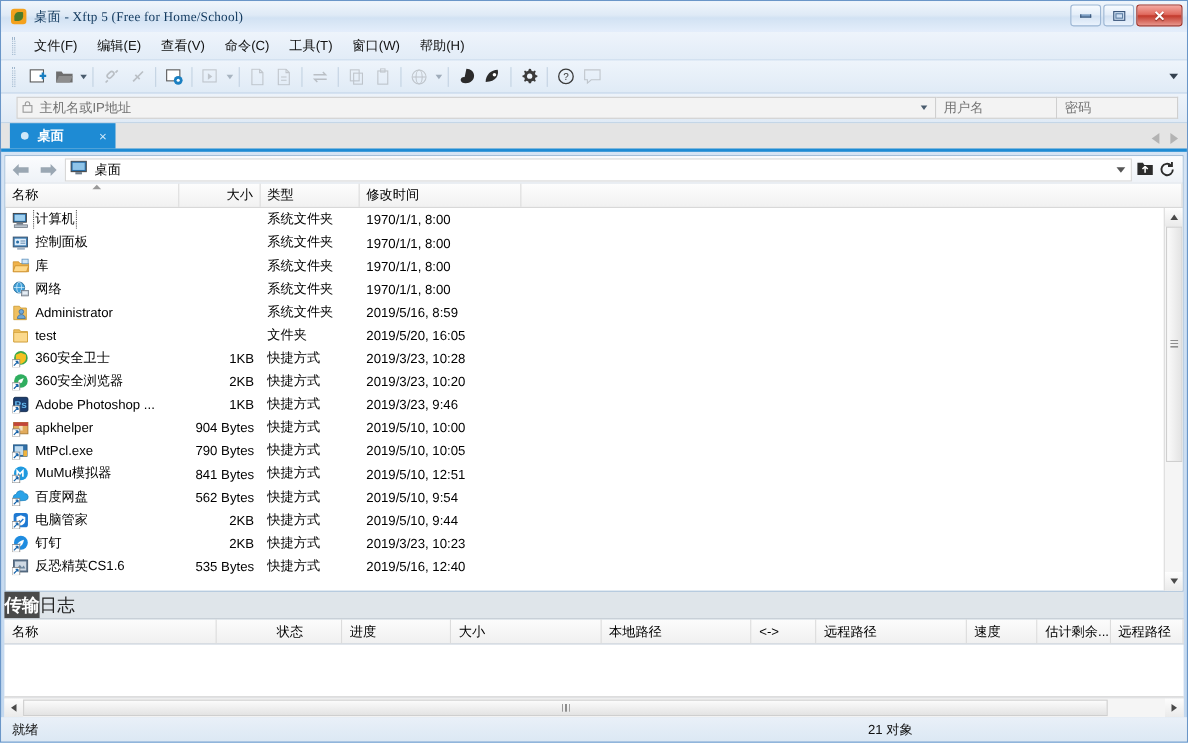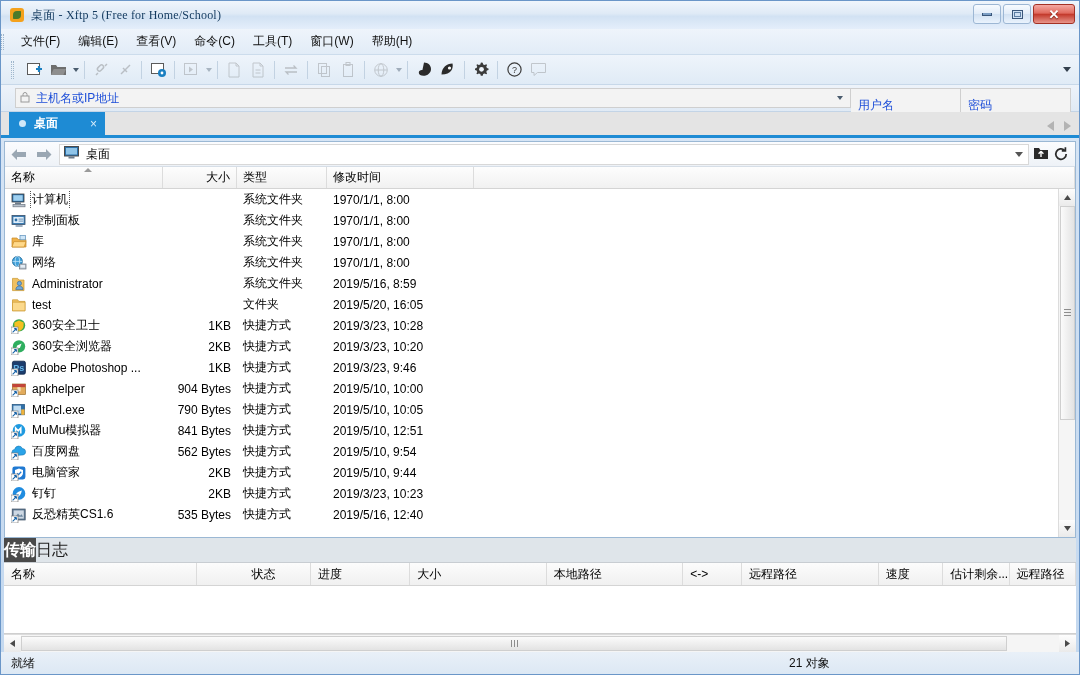--- a/index.html
+++ b/index.html
@@ -47,21 +47,21 @@
     border-color:#a33124;
   }
   .glyph-min { width:10px; height:3px; border:1px solid #3a567a; border-top:0; background:#7c9ec4;}
   .glyph-max { width:11px; height:9px; border:1px solid #3a567a; background:#cfe0f3; position:relative;}
   .glyph-max:after{content:"";position:absolute;left:1px;top:1px;right:1px;bottom:1px;border:1px solid #5d7ea3;}
   .glyph-close { color:#fff; font-size:13px; font-weight:bold; line-height:1; text-shadow:0 1px 1px #7a1f14; }
   
   .menubar {
     height:26px; flex:0 0 26px; display:flex; align-items:center;
     background:linear-gradient(180deg,#eef4fb,#e2ecf7);
-    border-bottom:1px solid #ccdcec;
+    padding-left:10px; border-bottom:1px solid #ccdcec;
   }
   .menubar .grip { width:3px; height:16px; border-left:1px dotted #9fb6cc; border-right:1px dotted #9fb6cc; margin-right:8px; }
   .menu-item { padding:3px 9px; font-size:12px; color:#111; cursor:default; }
   
   .toolbar {
     height:30px; flex:0 0 30px; display:flex; align-items:center;
     background:linear-gradient(180deg,#eef4fb,#e0ebf6);
     border-bottom:1px solid #c7d8e9; padding-left:10px; position:relative;
   }
   .toolbar .grip { width:3px; height:18px; border-left:1px dotted #9fb6cc; border-right:1px dotted #9fb6cc; margin-right:8px; }
@@ -74,25 +74,25 @@
   .addrbar {
     height:27px; flex:0 0 27px; display:flex; align-items:stretch;
     background:linear-gradient(180deg,#edf3fa,#e0eaf5);
     border-bottom:1px solid #c3d4e6; padding:3px 8px 3px 14px; gap:0;
   }
   .addr-host {
     flex:1; background:#f3f3f3; border:1px solid #cfcfcf; display:flex; align-items:center;
     padding:0 4px; position:relative;
   }
   .addr-host .lockico { margin-right:6px; }
-  .ph { color:#1d4ed8; font-size:12px; }
+  .ph { color:#737373; font-size:12px; }
   .addr-drop { width:18px; display:flex; align-items:center; justify-content:center; }
   .addr-user, .addr-pass {
     width:110px; background:#f3f3f3; border:1px solid #cfcfcf; border-left:none;
-    display:flex; align-items:center; padding:16px 7px;
+    display:flex; align-items:center; padding:2px 7px;
   }
   
   .tabbar {
     height:26px; flex:0 0 26px; background:#e4e4e4; display:flex; align-items:flex-end;
     position:relative; border-bottom:3px solid #1e8bd4;
   }
   .tab {
     height:23px; background:#1e8bd4; color:#fff; display:flex; align-items:center;
     padding:0 8px 0 10px; gap:8px; min-width:96px; margin-left:8px;
   }

